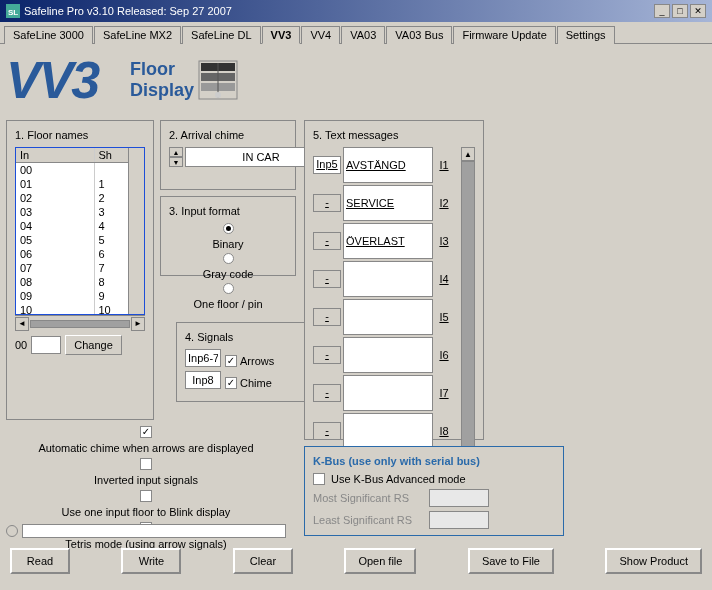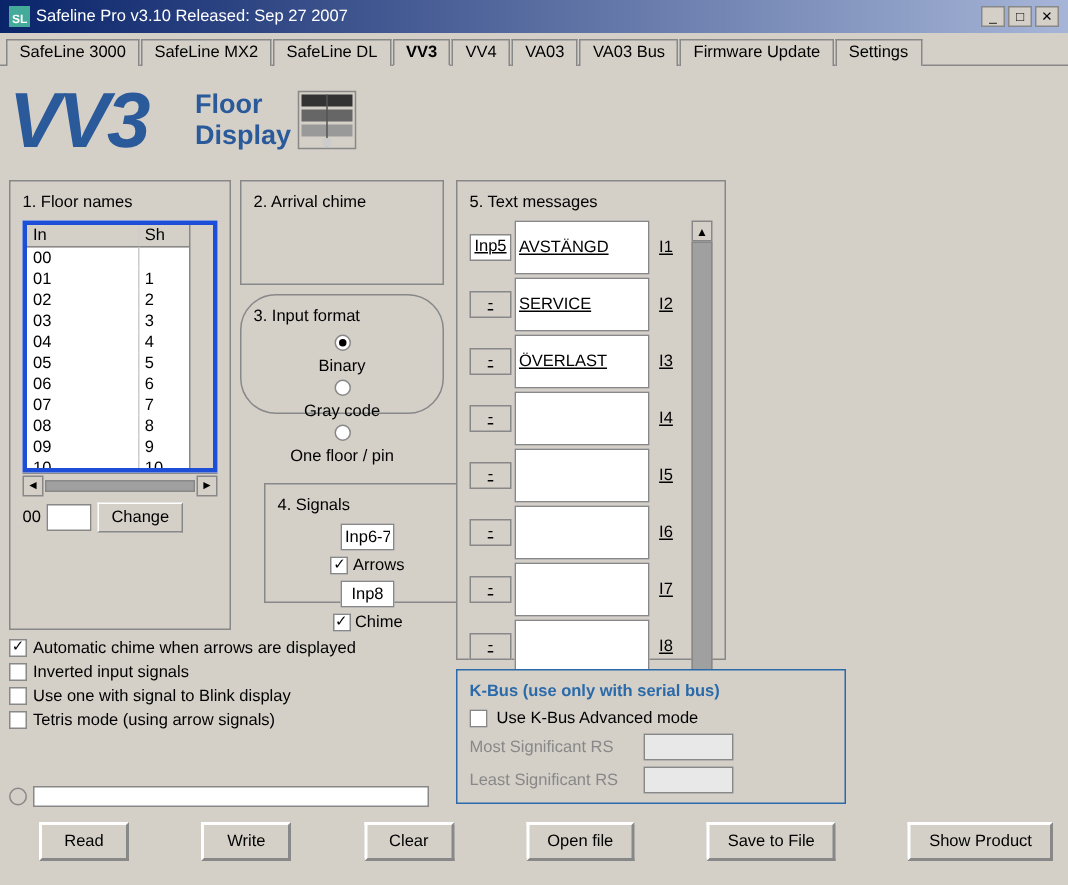--- a/index.html
+++ b/index.html
@@ -130,21 +130,21 @@
       margin-bottom: 6px;
     }
     
     .floor-panel {
       top: 76px;
       left: 6px;
       width: 148px;
       height: 300px;
     }
     .floor-table-container {
-      border: 3px solid #1d4ed8;
+      border: 1px solid #1d4ed8;
       background: white;
       height: 168px;
       overflow: hidden;
       position: relative;
     }
     .floor-table {
       width: 100%;
       border-collapse: collapse;
     }
     .floor-table thead th {
@@ -260,21 +260,20 @@
       font-size: 11px;
       padding: 1px 4px;
       text-align: center;
     }
     
     .format-panel {
       top: 152px;
       left: 160px;
       width: 136px;
       height: 80px;
-      border-radius: 24px;
     }
     .radio-row {
       display: flex;
       align-items: center;
       gap: 4px;
       margin-bottom: 3px;
       flex-direction: column;
     }
     .radio-btn {
       width: 11px;
@@ -297,24 +296,23 @@
     
     .signals-panel {
       top: 238px;
       left: 176px;
       width: 138px;
       height: 80px;
       margin-top: 40px;
     }
     .signal-row {
       display: flex;
-      align-items: center;
+      align-items: flex-end;
       gap: 4px;
       margin-bottom: 4px;
-      flex-direction: column;
     }
     .signal-label {
       width: 36px;
       height: 18px;
       border: 1px solid #888;
       background: white;
       font-size: 11px;
       padding: 1px 2px;
       text-align: center;
     }
@@ -418,20 +416,21 @@
       position: absolute;
       top: 382px;
       left: 6px;
       width: 280px;
     }
     .check-row {
       display: flex;
       align-items: center;
       gap: 4px;
       margin-bottom: 4px;
+      flex-direction: column;
     }
     
     .progress-area {
       position: absolute;
       bottom: 46px;
       left: 6px;
       width: 280px;
       display: flex;
       align-items: center;
       gap: 4px;
@@ -452,21 +451,21 @@
     }
     .progress-bar-fill {
       height: 100%;
       background: #2a5a9a;
       width: 0%;
     }
     
     .bottom-buttons {
       position: absolute;
       bottom: 10px;
-      left: 16px;
+      left: 0;
       right: 0;
       display: flex;
       align-items: center;
       justify-content: space-between;
       padding: 0 10px;
     }
     .btn-large {
       height: 26px;
       min-width: 60px;
       background: #d4d0c8;
@@ -627,20 +626,27 @@
     </div>
     <div class="floor-bottom">
       <span style="font-size:11px">00</span>
       <input class="floor-input" type="text" value="" style="">
       <button class="btn">Change</button>
     </div>
   </div>
 
   <div class="panel chime-panel">
     <div class="panel-title">2. Arrival chime</div>
+    <div class="chime-input-row">
+      <div class="chime-arrows">
+        <div class="arrow-btn">▲</div>
+        <div class="arrow-btn">▼</div>
+      </div>
+      <input class="chime-text" type="text" value="IN CAR" style="">
+    </div>
   </div>
 
   <div class="panel format-panel">
     <div class="panel-title">3. Input format</div>
     <div class="radio-row">
       <div class="radio-btn checked"></div>
       <span>Binary</span>
     </div>
     <div class="radio-row">
       <div class="radio-btn"></div>
@@ -753,21 +759,21 @@
     <div class="check-row">
       <div class="checkbox checked"></div>
       <span>Automatic chime when arrows are displayed</span>
     </div>
     <div class="check-row">
       <div class="checkbox"></div>
       <span>Inverted input signals</span>
     </div>
     <div class="check-row">
       <div class="checkbox"></div>
-      <span>Use one with signal to Blink display</span>
+      <span>Use one input floor to Blink display</span>
     </div>
     <div class="check-row">
       <div class="checkbox"></div>
       <span>Tetris mode (using arrow signals)</span>
     </div>
   </div>
 
   <div class="progress-area">
     <div class="progress-indicator"></div>
     <div class="progress-bar-container">

